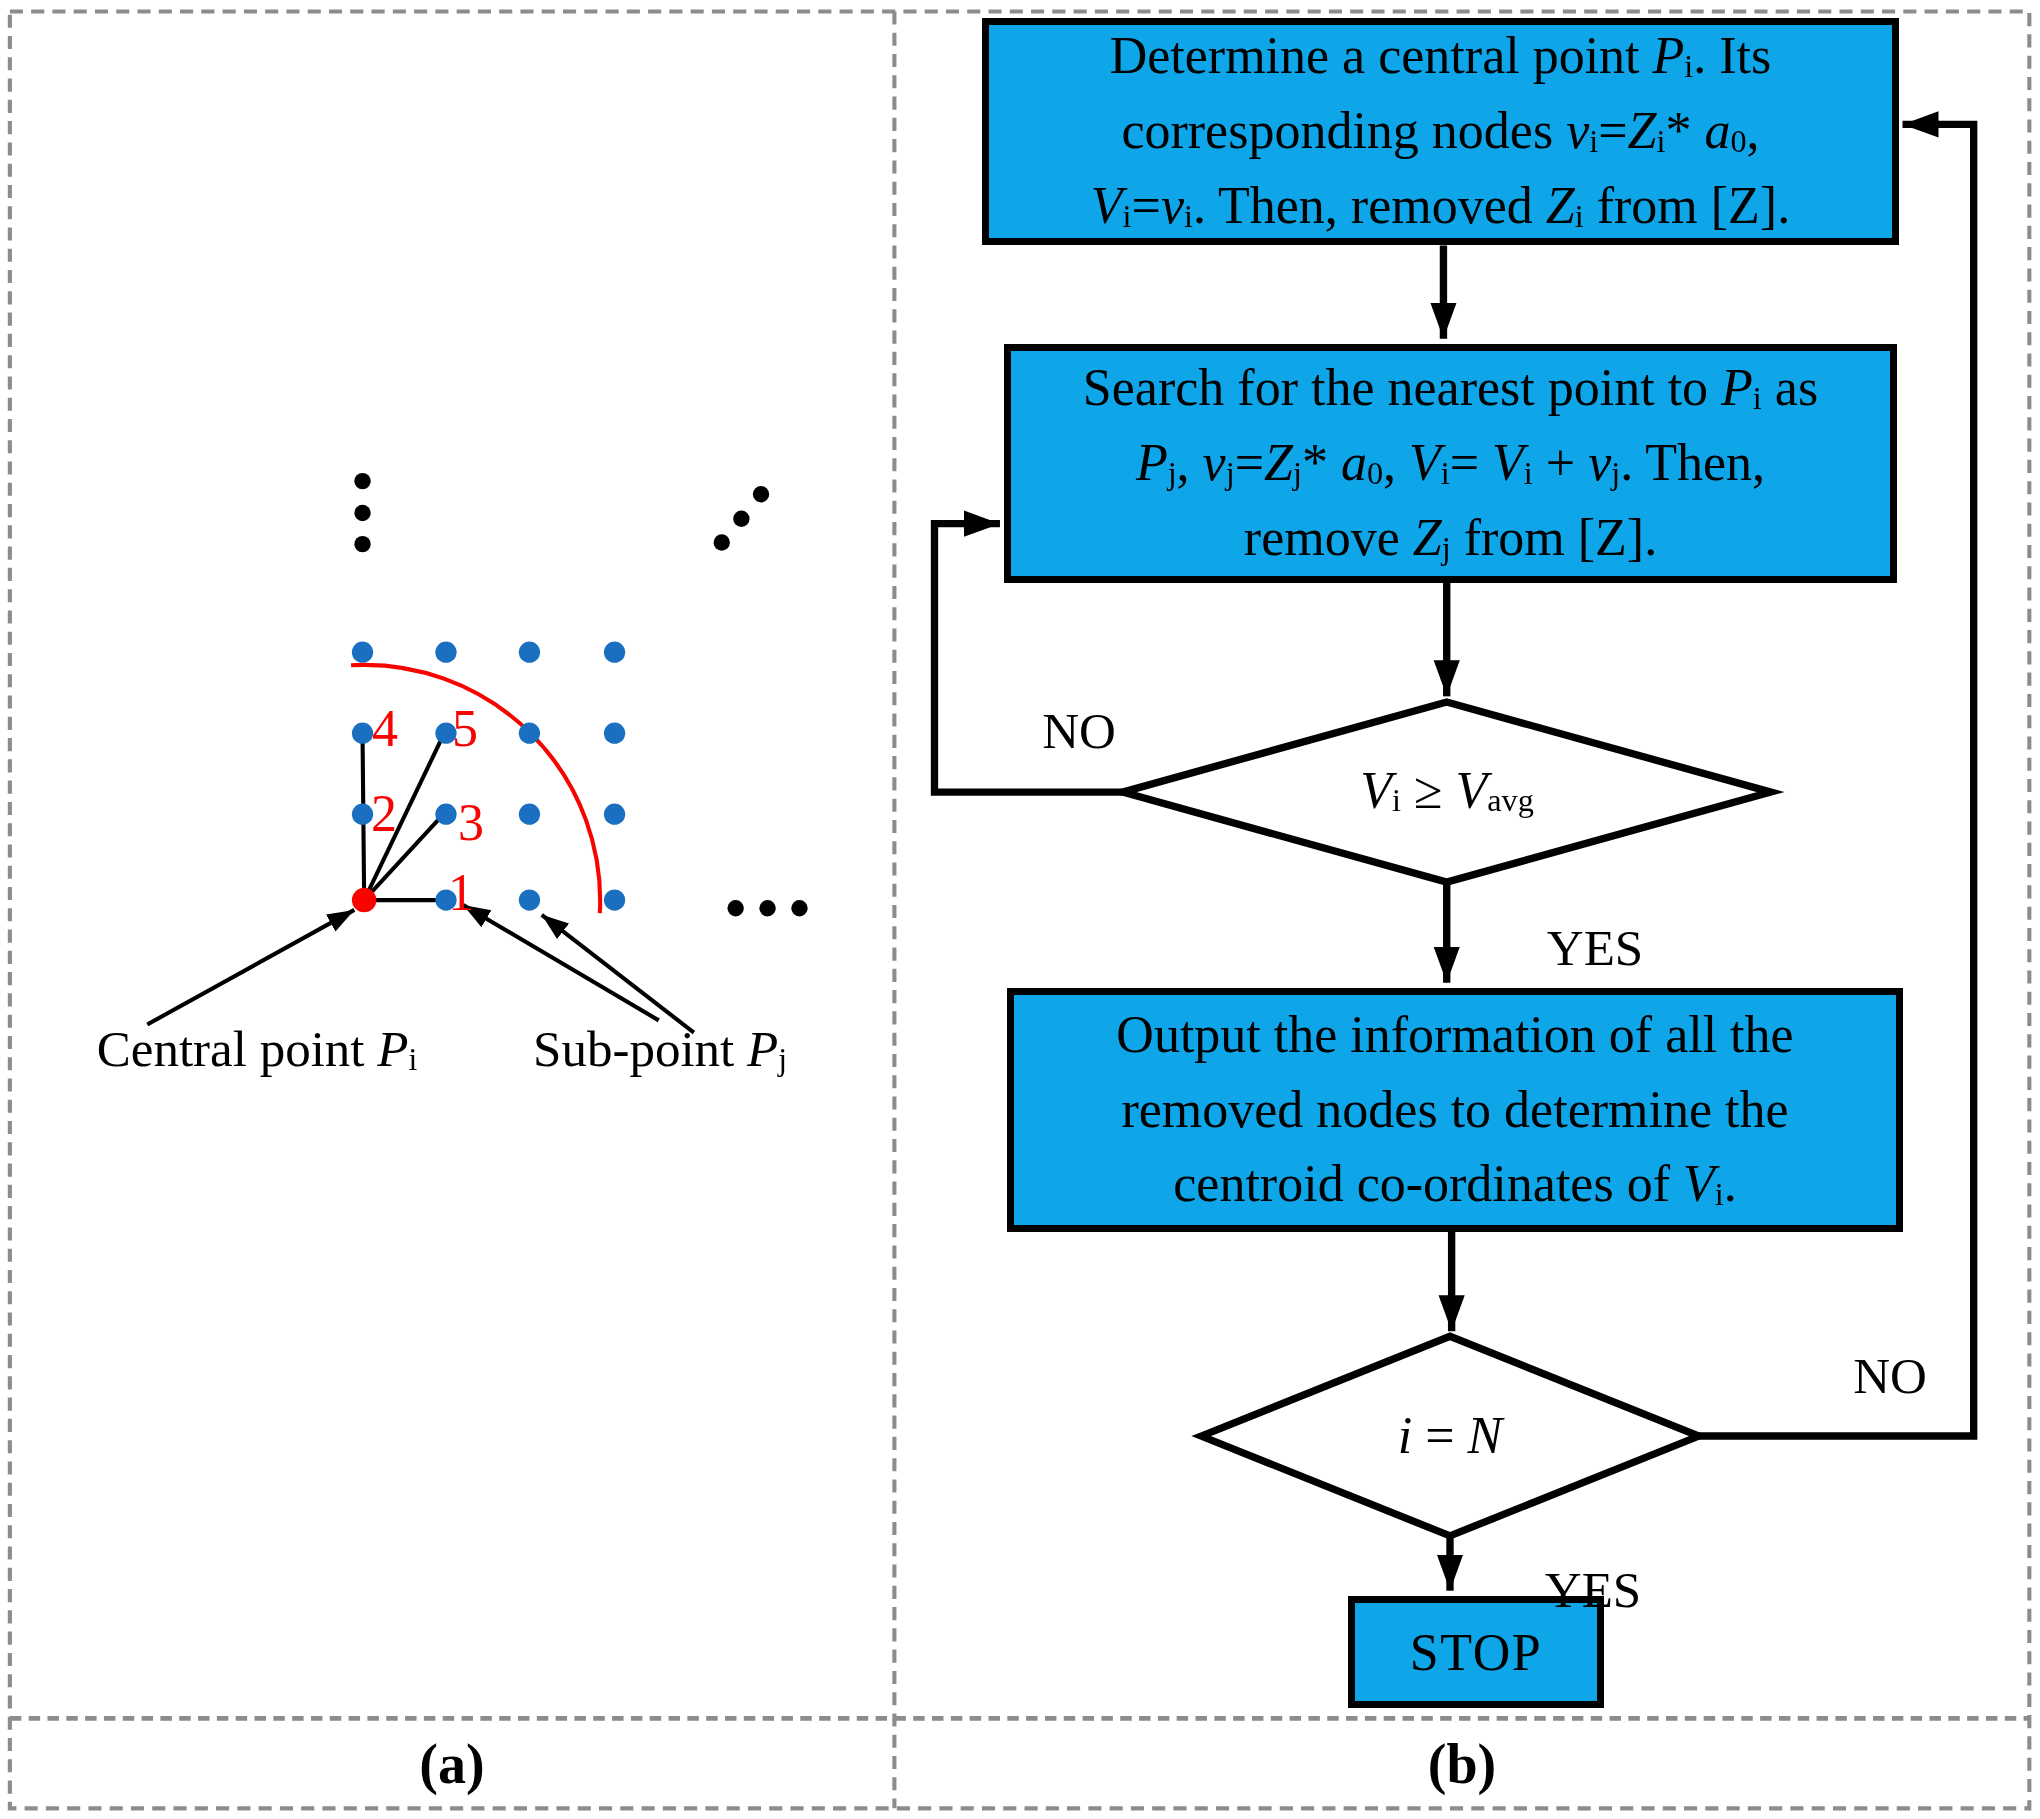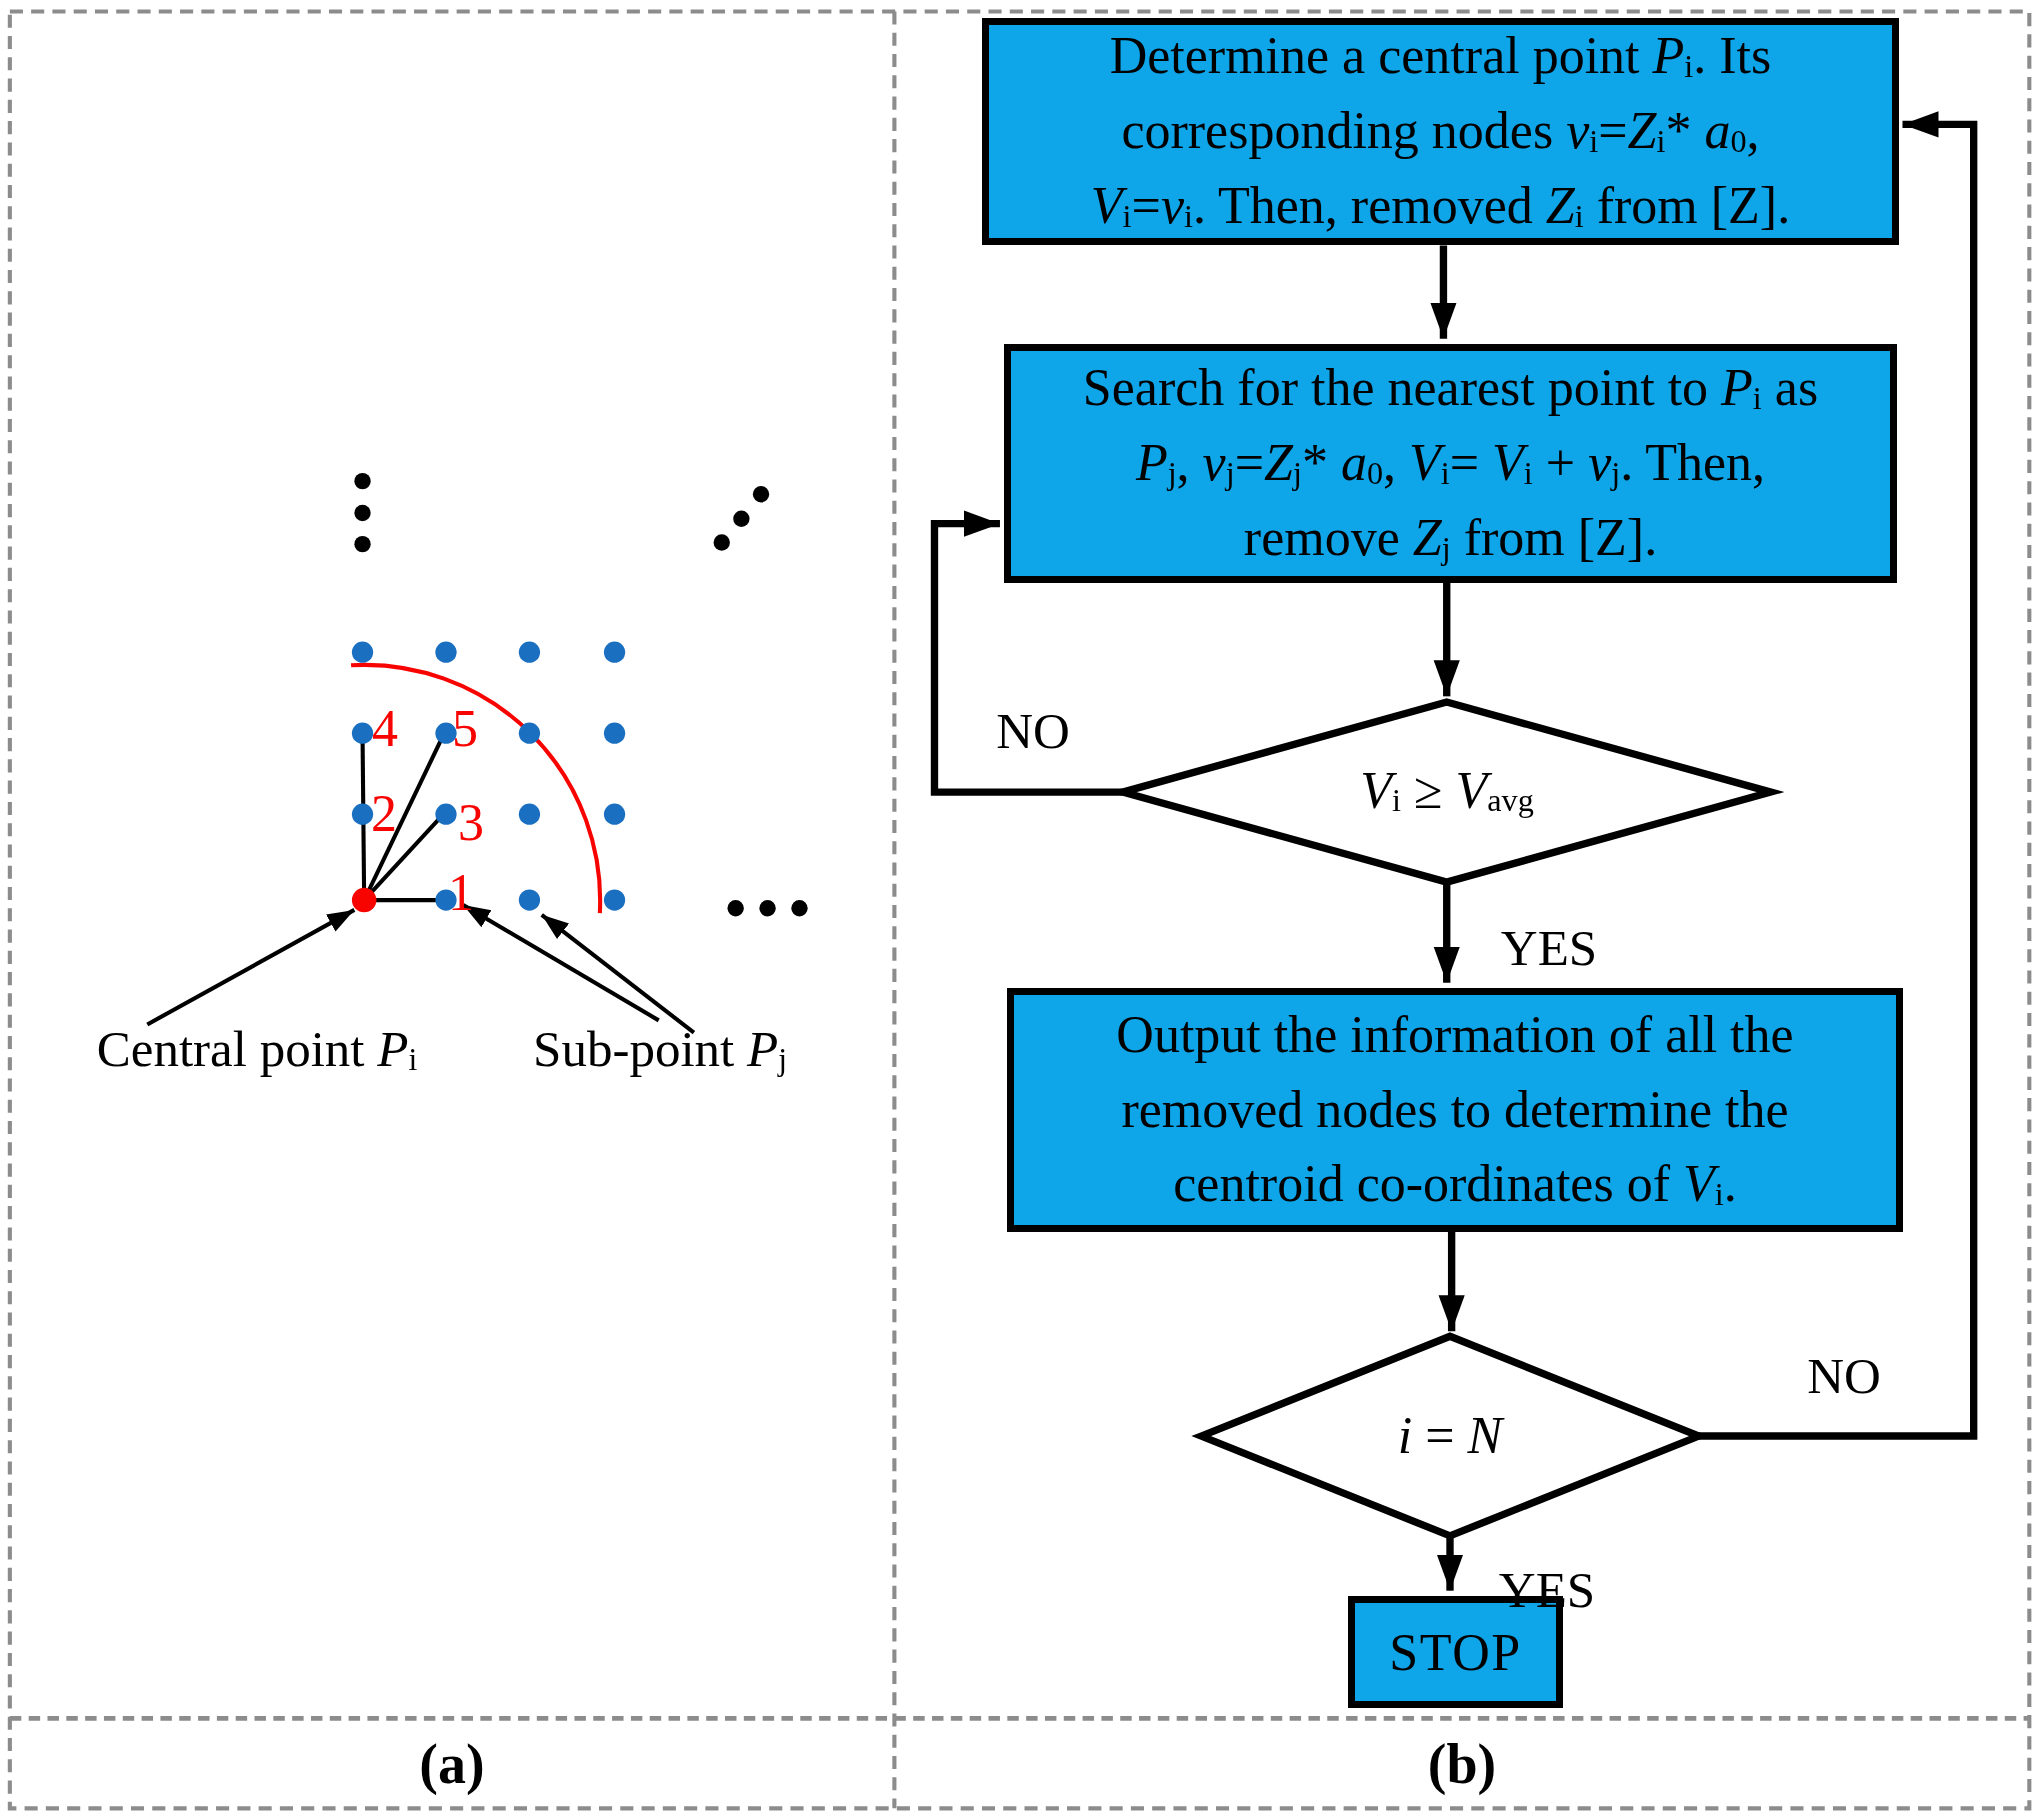--- a/index.html
+++ b/index.html
@@ -18,21 +18,21 @@
   .red-dot{fill:var(--accent_red);}
   .black-dot{fill:var(--ink);}
   .ink-fill{fill:var(--ink);}
   .white-fill{fill:#ffffff;}
   .box{
     position:absolute; box-sizing:border-box; border:7.4px solid var(--ink); background:#0ea5e9;
     display:flex; align-items:center; justify-content:center; text-align:center;
   }
   .fc-text{font-size:52px; line-height:1.44; letter-spacing:0px;}
   .txt{position:absolute; transform:translate(-50%,-50%); white-space:nowrap;}
-  .edge-label{font-size:51px;}
+  .edge-label{font-size:51px;margin-left:46px;}
   .diamond-text{font-size:52px;}
   .stop-text{font-size:52px; letter-spacing:1.6px;}
   .caption{font-size:56px; font-weight:bold;}
   .pa-label{font-size:51px;margin-left:12px;}
   .num{font-size:52px; color:var(--accent_red);}
   .it{font-style:italic;}
   .sb{font-size:0.62em; vertical-align:-0.12em; font-style:normal;}
 </style>
 </head>
 <body>
@@ -134,21 +134,21 @@
   </div>
 
   <div class="box" style="left:1007px;top:988px;width:896px;height:244px;">
     <div class="fc-text">
         <div><span class="">Output the information of all the</span></div>
         <div><span class="">removed nodes to determine the</span></div>
         <div><span class="">centroid co-ordinates of </span><span class="it">V</span><span class="sb ">i</span><span class="">.</span></div>
       </div>
   </div>
 
-  <div class="box" style="left:1348px;top:1596px;width:215px;height:112px;">
+  <div class="box" style="left:1348px;top:1596px;width:256px;height:112px;">
     <div class="stop-text">STOP</div>
   </div>
 
   <div class="txt diamond-text" style="left:1447px;top:790px;"><span><span class="it">V</span><span class="sb ">i</span><span class=""> ≥ </span><span class="it">V</span><span class="sb ">avg</span></span></div>
   <div class="txt diamond-text" style="left:1450px;top:1435px;"><span><span class="it">i</span><span class=""> = </span><span class="it">N</span></span></div>
 
   <div class="txt edge-label" style="left:1033px;top:731px;">NO</div>
   <div class="txt edge-label" style="left:1549px;top:948px;">YES</div>
   <div class="txt edge-label" style="left:1844px;top:1376px;">NO</div>
   <div class="txt edge-label" style="left:1547px;top:1590px;">YES</div>

